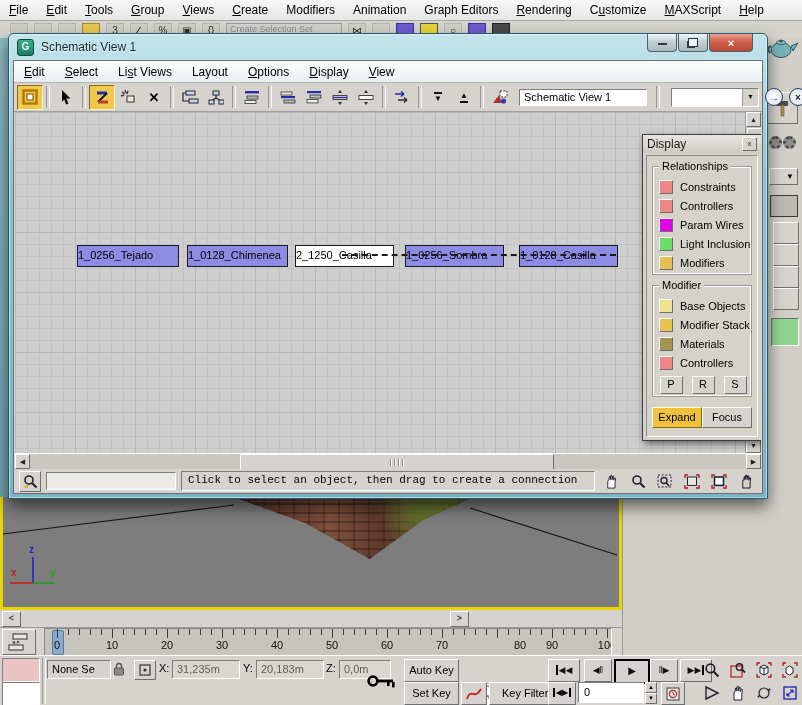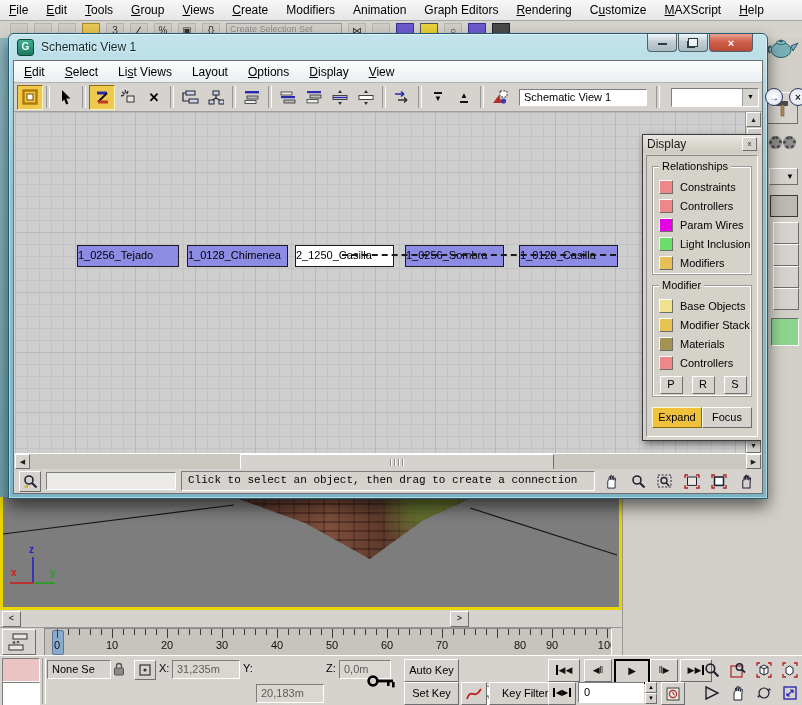--- a/index.html
+++ b/index.html
@@ -647,21 +647,21 @@
   <div id="center-btn" class="abs raised">
     <svg width="12" height="12" viewBox="0 0 12 12">
       <rect x="1" y="1" width="10" height="10" fill="none" stroke="#333" stroke-width="1.2"></rect>
       <circle cx="6" cy="6" r="1.6" fill="#333"></circle>
     </svg>
   </div>
 
   <span class="abs coord-label" style="left:159px;">X:</span>
   <div class="abs coord-field" style="left:172px;width:62px;">31,235m</div>
   <span class="abs coord-label" style="left:243px;">Y:</span>
-  <div class="abs coord-field" style="left:256px;width:62px;margin-top:24px;">20,183m</div>
+  <div class="abs coord-field" style="left:256px;width:62px;">20,183m</div>
   <span class="abs coord-label" style="left:326px;">Z:</span>
   <div class="abs coord-field" style="left:339px;width:46px;">0,0m</div>
 
   <div id="key-btn" class="abs">
     <svg width="30" height="20" viewBox="0 0 30 20">
       <circle cx="6" cy="10" r="4.4" fill="none" stroke="#000" stroke-width="2.6"></circle>
       <rect x="10" y="8.6" width="16" height="2.8" fill="#000"></rect>
       <rect x="20" y="11" width="2.6" height="4" fill="#000"></rect>
       <rect x="25" y="11" width="2.6" height="5.4" fill="#000"></rect>
     </svg>

